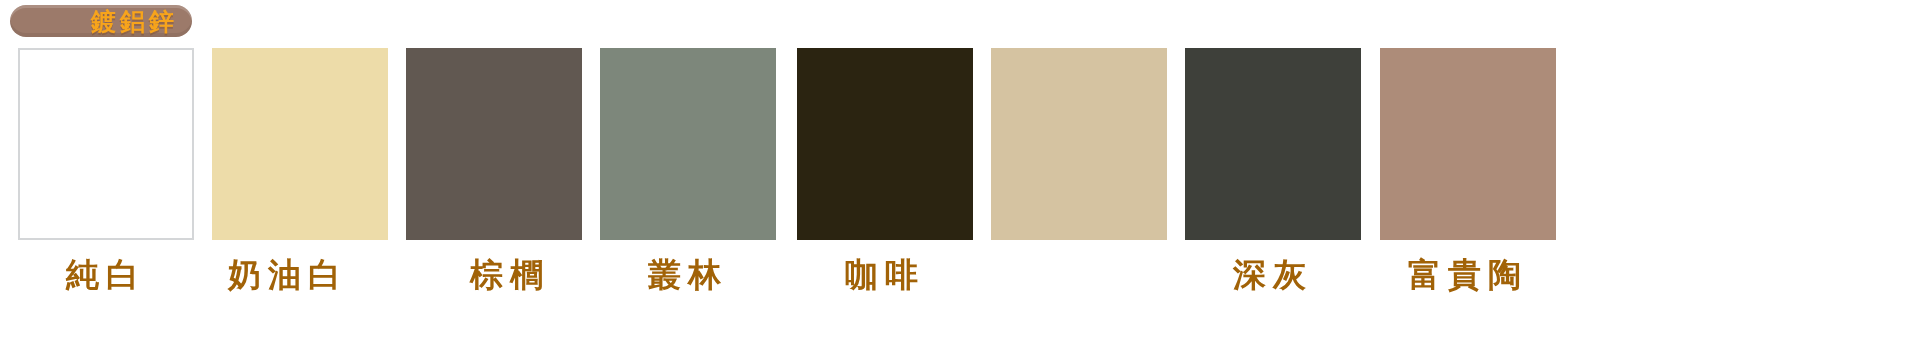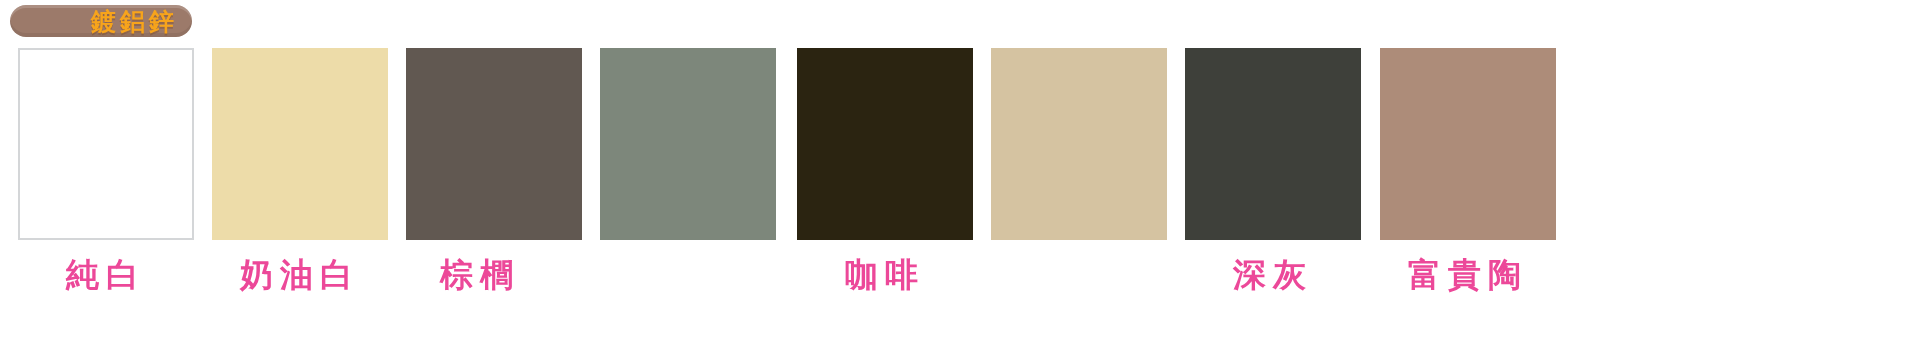--- a/index.html
+++ b/index.html
@@ -66,21 +66,21 @@
     left:0; top:252px;
     width:1929px; height:60px;
   }
   .swatch-label {
     position:absolute;
     top:0;
     text-align:center;
     font-family:"DejaVu Sans", sans-serif;
     font-size:33px;
     font-weight:bold;
-    color:#ec4899;
+    color:#a16207;
     letter-spacing:7px;
     line-height:46px;
     white-space:nowrap;
   }
 </style>
 </head>
 <body>
 
 <div id="page">
 
@@ -110,20 +110,21 @@
       <div class="swatch-cell" style="left: 1185px; width: 176px;">
         <div class="swatch-chip" style="background: rgb(62, 64, 58);"></div>
       </div>
       <div class="swatch-cell" style="left: 1380px; width: 176px;">
         <div class="swatch-chip" style="background: rgb(173, 140, 121);"></div>
       </div>
     </div>
 
   <div id="label-strip">
       <div class="swatch-label" style="left: 6px; width: 200px;">純白</div>
-      <div class="swatch-label" style="left: 200px; width: 200px;">奶油白</div>
-      <div class="swatch-label" style="left: 380px; width: 200px;">棕櫚</div>
+      <div class="swatch-label" style="left: 188px; width: 200px;">奶油白</div>
+      <div class="swatch-label" style="left: 410px; width: 200px;">棕櫚</div>
+      <div class="swatch-label" style="left: 588px; width: 200px;">叢林</div>
       <div class="swatch-label" style="left: 785px; width: 200px; text-align: center;">咖啡</div>
       <div class="swatch-label" style="left: 1368px; width: 200px;">富貴陶</div>
       <div class="swatch-label" style="left: 1173px; width: 200px;">深灰</div>
     </div>
 
 </div>
 
 </body></html>

